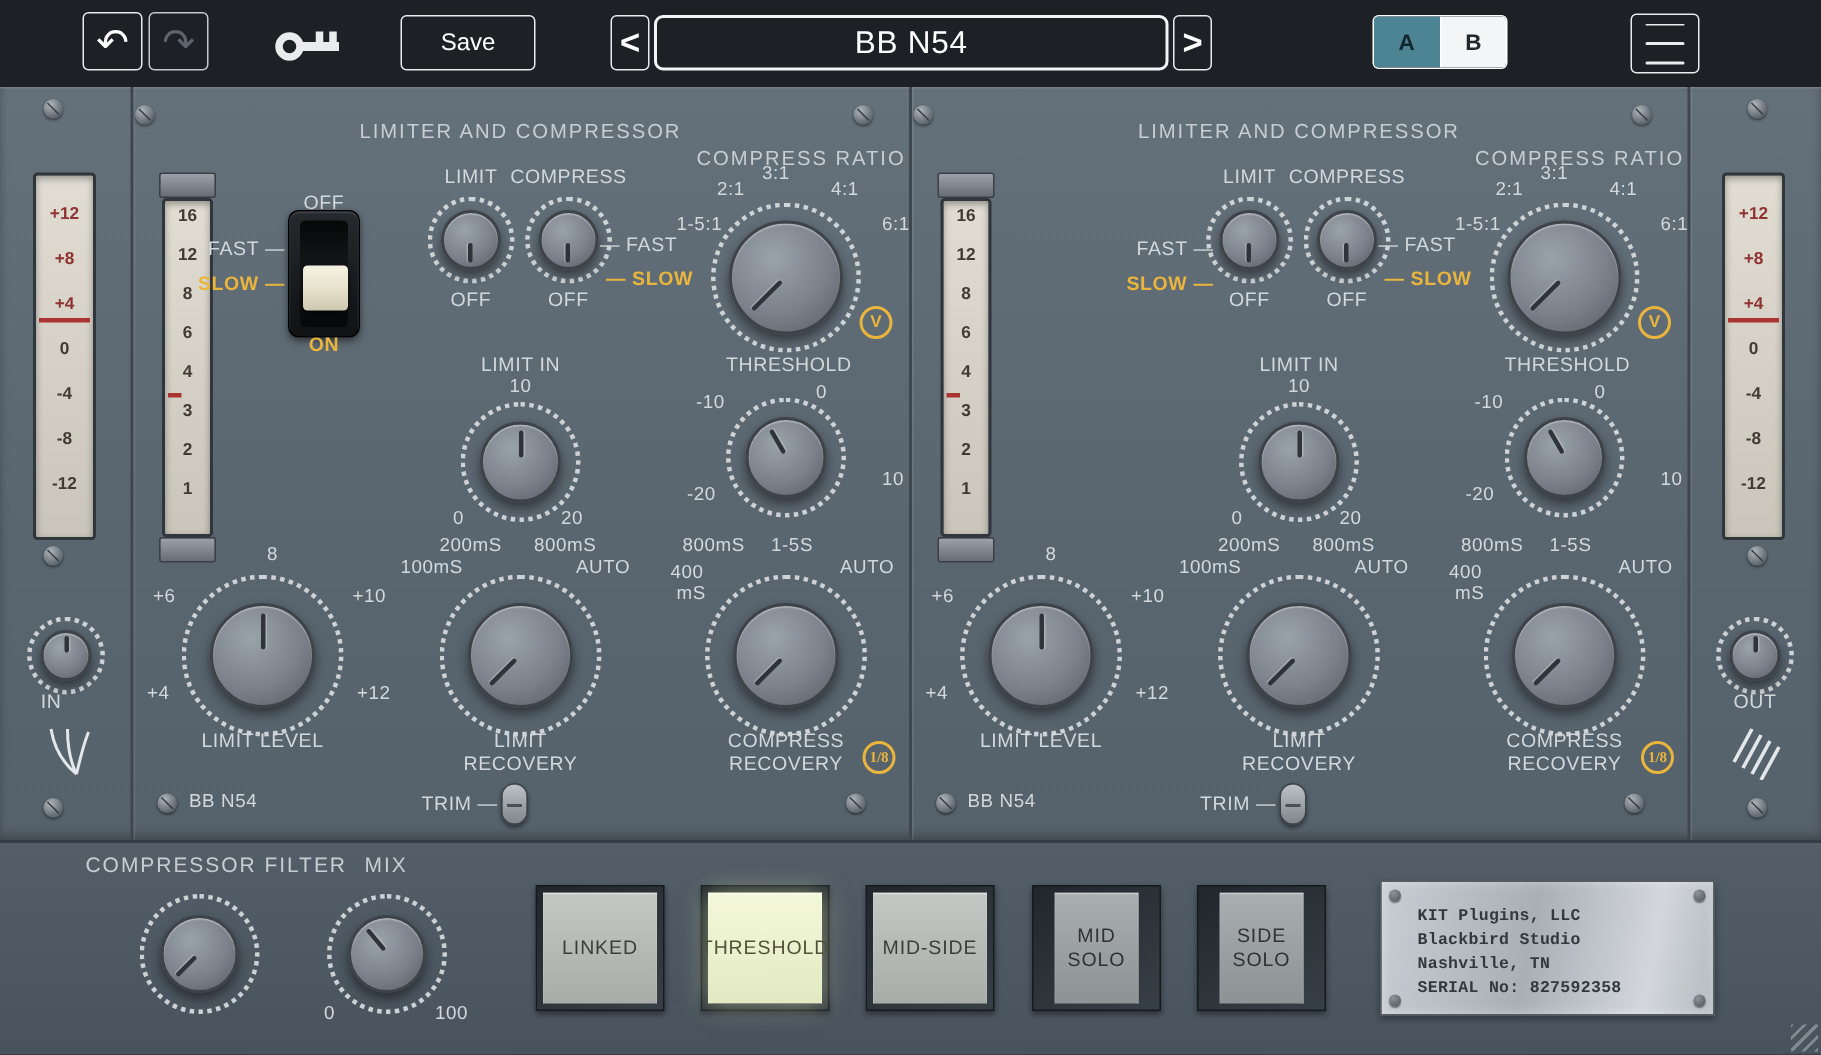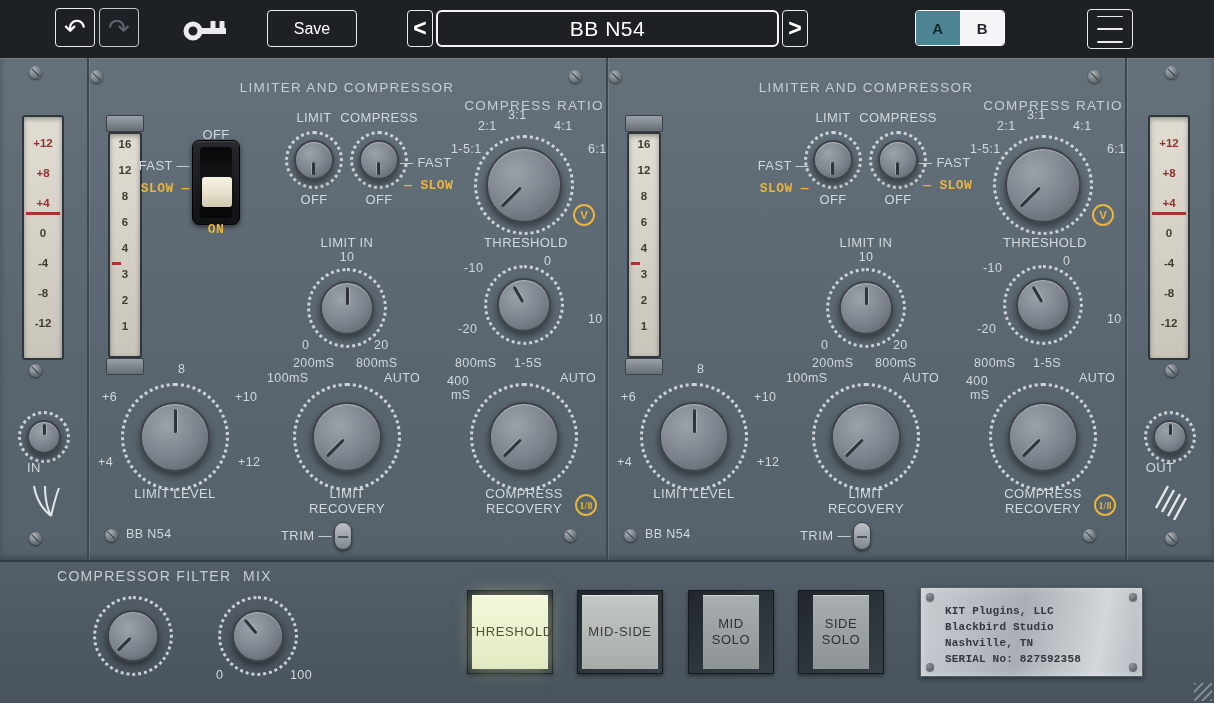--- a/index.html
+++ b/index.html
@@ -24,21 +24,21 @@
          box-shadow:inset 0 1px 0 rgba(255,255,255,.14), inset 0 -3px 6px rgba(0,0,0,.25);}
   .bstrip{position:absolute;top:560px;left:0;width:1214px;height:143px;
          background:linear-gradient(#535E68,#485membrane);background:linear-gradient(#535E68,#48535D);
          border-top:2px solid #333B43;box-sizing:border-box;}
   .vline{position:absolute;top:0;height:502px;width:2px;background:#3E4650;box-shadow:1px 0 0 rgba(255,255,255,.10);}
   .edge{position:absolute;top:0;width:88px;height:502px;}
   .channel{position:absolute;top:0;width:519px;height:502px;}
   
   .lb{position:absolute;color:#D2D8DC;font-size:13px;letter-spacing:.4px;white-space:nowrap;}
   .ttl{color:#C7CDD3;letter-spacing:1.3px;font-size:13.5px;}
-  .yl{color:#E9B53D;font-weight:700;font-family:Liberation Mono, monospace;}
+  .yl{color:#E9B53D;font-weight:700;}
   .ctr{text-align:center;}
   .rt{text-align:right;}
   .sc{font-size:12.5px;}
   
   .knob{position:absolute;border-radius:50%;box-sizing:border-box;cursor:pointer;
         background:radial-gradient(circle at 38% 32%,#9aa2aa,#7b828b 55%,#60676f 88%);
         border:2px solid #3d4349;
         box-shadow:0 4px 7px rgba(0,0,0,.45), inset 0 1px 1px rgba(255,255,255,.4);}
   .rot{position:absolute;inset:0;border-radius:50%;transform:rotate(var(--r,0deg));}
   .rot::before{content:"";position:absolute;left:50%;top:7%;width:3px;height:37%;margin-left:-1.5px;
@@ -391,21 +391,21 @@
         <div class="mnum" style="top:139px">-4</div>
         <div class="mnum" style="top:169px">-8</div>
         <div class="mnum" style="top:199px">-12</div>
         <div class="needle" style="top:95px;left:2px;width:34px"></div>
       </div>
       <div class="screw" style="left:39px;top:306px"></div>
       <div class="ring" style="left:18px;top:353px;width:52px;height:52px"></div>
       <div class="knob" style="left:27px;top:362px;width:34px;height:34px">
           <i class="rot"></i>
         </div>
-      <div class="lb ctr" style="left:12px;top:402px;width:44px">OUT</div>
+      <div class="lb ctr" style="left:22px;top:402px;width:44px">OUT</div>
       <svg class="squig" style="left:26px;top:420px" width="38" height="42" viewBox="0 0 38 42">
         <path d="M4 30 L16 8 M10 34 L22 12 M16 38 L28 16 M22 42 L34 20" fill="none" stroke="#E3E7EA" stroke-width="2.4"></path>
       </svg>
       <div class="screw" style="left:39px;top:474px"></div>
     </div>
 
     <div class="vline" style="left:87px"></div>
     <div class="vline" style="left:606px"></div>
     <div class="vline" style="left:1125px"></div>
   </div>
@@ -418,20 +418,23 @@
       </div>
 
     <div class="lb ttl" style="left:243px;top:6px;font-size:14px">MIX</div>
     <div class="ring" style="left:218px;top:34px;width:80px;height:80px"></div>
     <div class="knob" style="left:232px;top:48px;width:52px;height:52px">
         <i class="rot" style="--r:-40deg"></i>
       </div>
     <div class="lb sc" style="left:216px;top:106px">0</div>
     <div class="lb sc" style="left:290px;top:106px">100</div>
 
+    <div class="bez" style="left:357px">
+      <div class="pbtn b-light">LINKED</div>
+    </div>
     <div class="bez" style="left:467px">
       <div class="pbtn b-lit">THRESHOLD</div>
     </div>
     <div class="bez" style="left:577px">
       <div class="pbtn b-light">MID-SIDE</div>
     </div>
     <div class="bez" style="left:688px">
       <div class="pbtn b-mid" style="width:56px;margin:0 auto">MID SOLO</div>
     </div>
     <div class="bez" style="left:798px">

